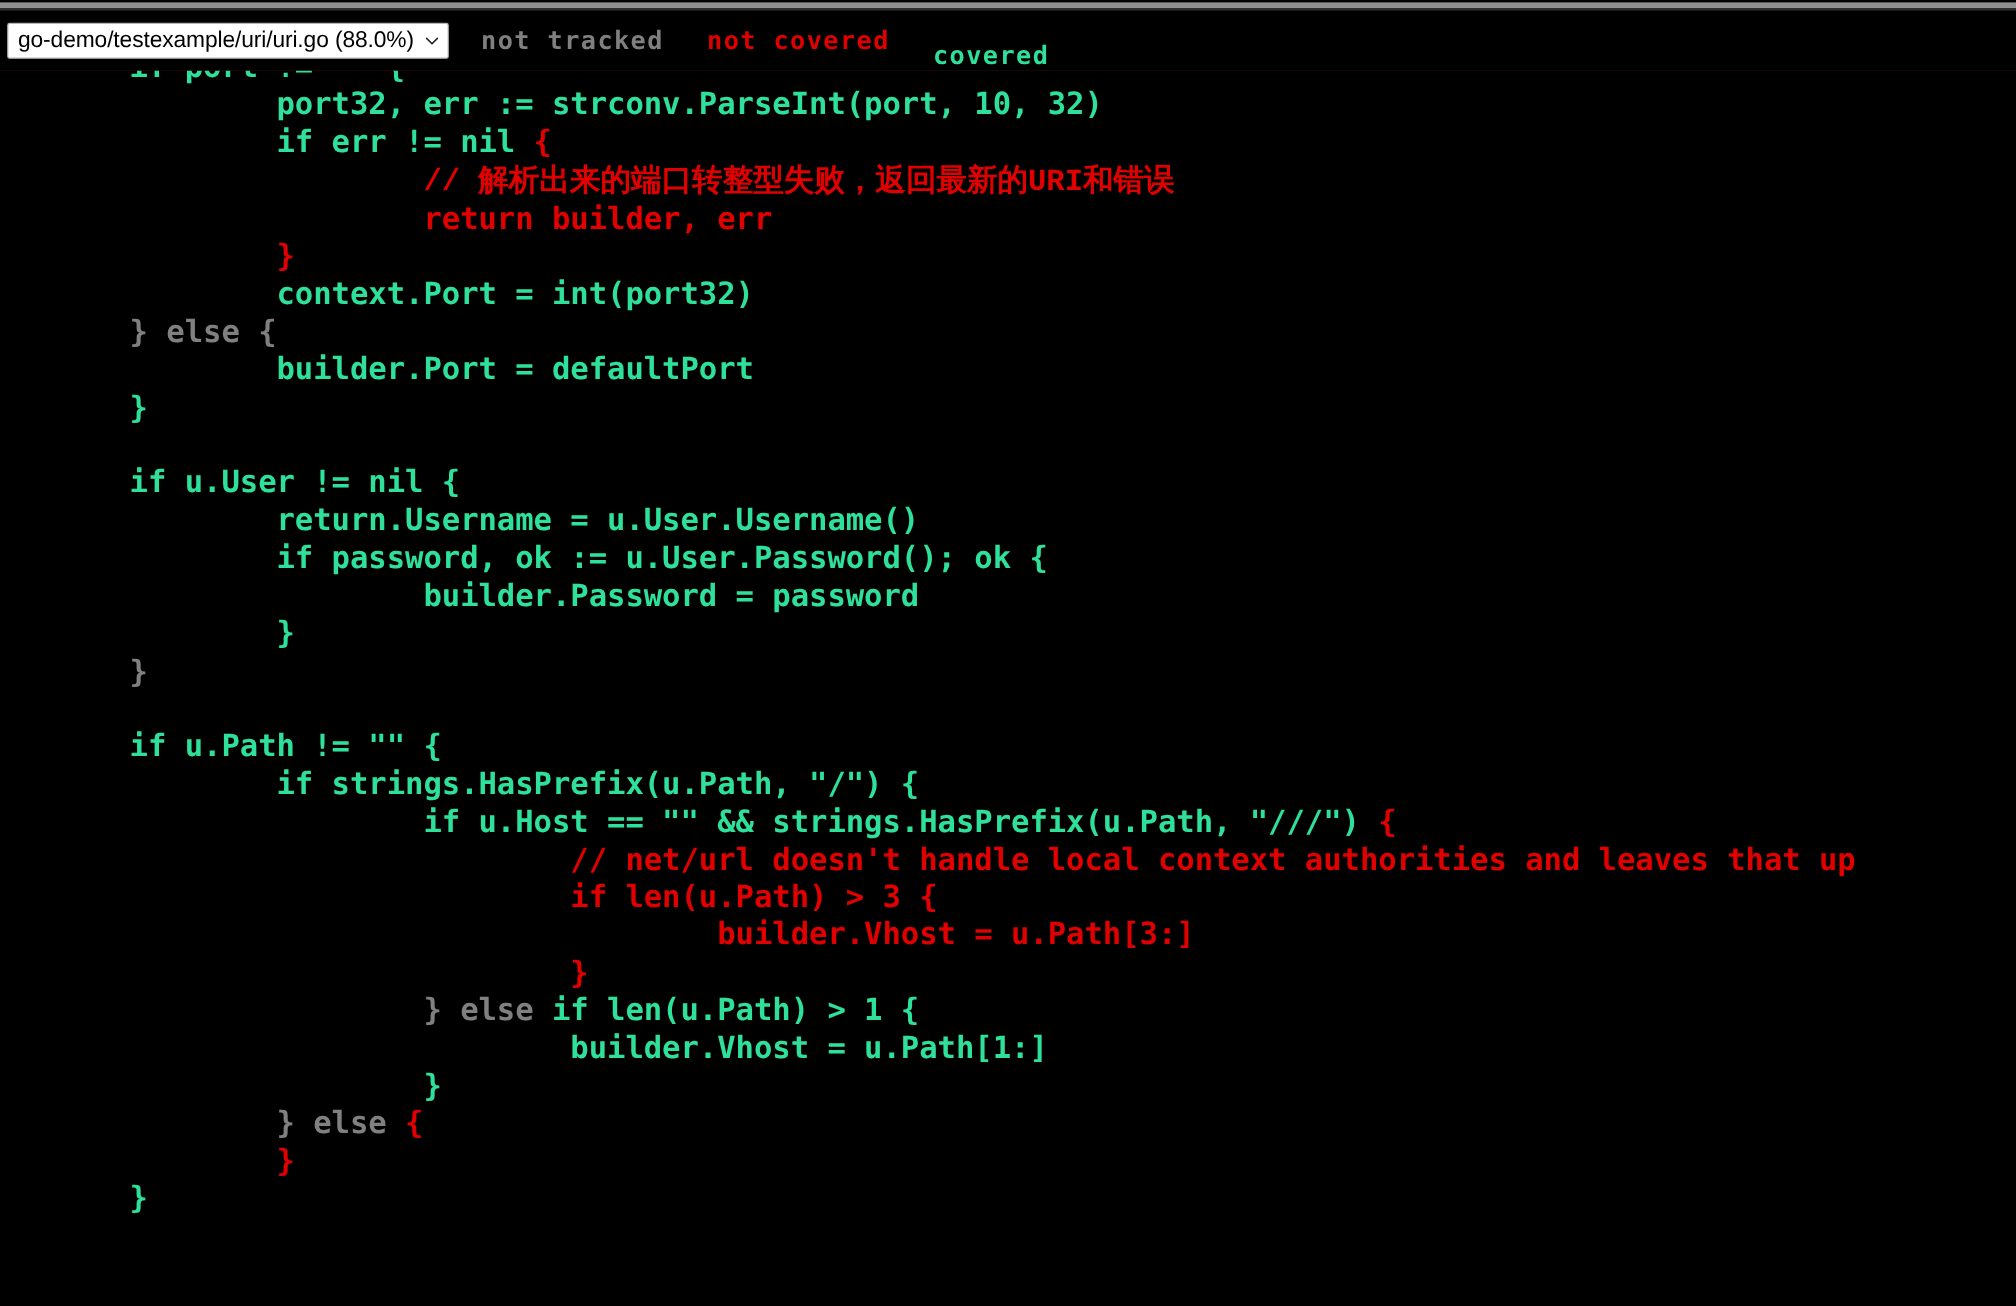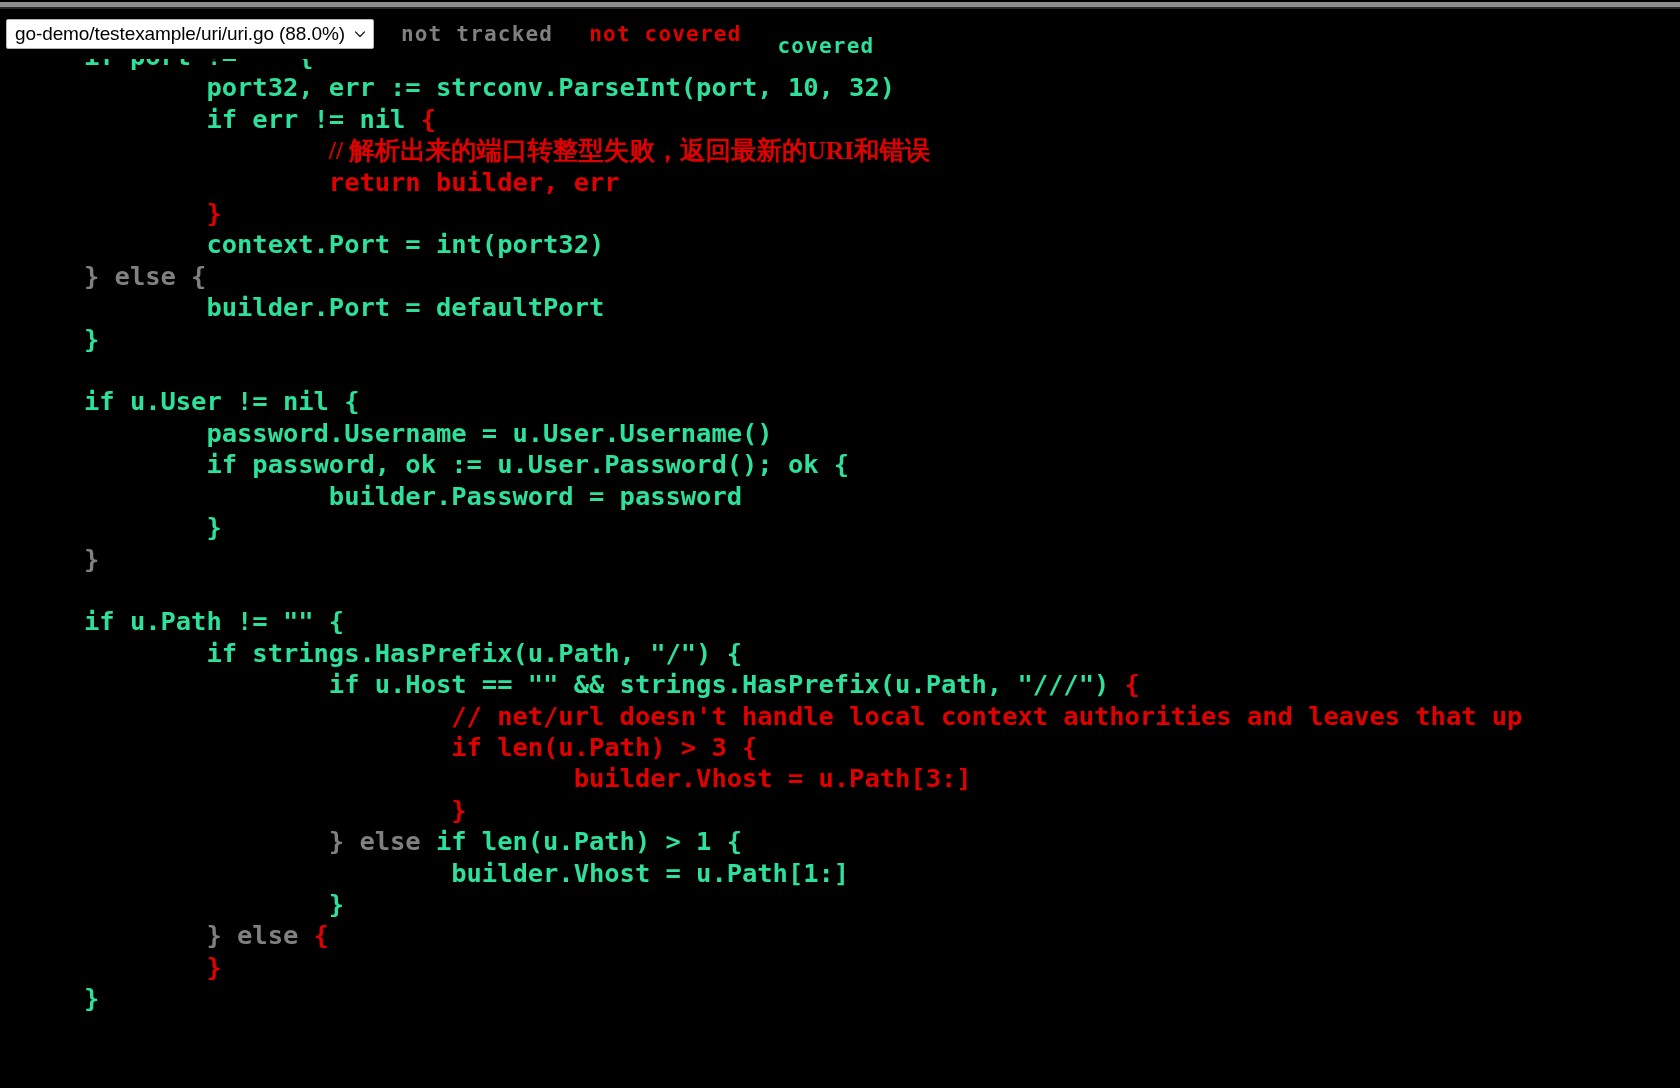--- a/index.html
+++ b/index.html
@@ -122,26 +122,26 @@
     font-weight: bold;
     white-space: pre;
     letter-spacing: -0.05px;
     color: #2ee09a;
     text-indent: 124px;
   }
   .code .ln {
     display: block;
     white-space: pre;
     text-indent: 0;
-    padding-left: 84px;
+    padding-left: 108px;
   }
   .cov     { color: #2ee09a; }
   .uncov   { color: #e00000; }
   .untrk   { color: #808080; }
-  .cn      { font-family: Liberation Serif, serif; }
+  .cn      { font-family: Liberation Mono, monospace; }
 </style>
 </head>
 <body>
 
 <div id="app">
 
   <div class="window-strip">
     <div class="bar"></div>
     <div class="bar-shadow"></div>
   </div>
@@ -171,21 +171,21 @@
 </span><span class="ln"><span class="cov">        if err != nil </span><span class="uncov">{</span>
 </span><span class="ln"><span class="uncov">                </span><span class="uncov cn">// 解析出来的端口转整型失败，返回最新的URI和错误</span>
 </span><span class="ln"><span class="uncov">                return builder, err</span>
 </span><span class="ln"><span class="uncov">        }</span>
 </span><span class="ln"><span class="cov">        context.Port = int(port32)</span>
 </span><span class="ln"><span class="untrk">} else {</span>
 </span><span class="ln"><span class="cov">        builder.Port = defaultPort</span>
 </span><span class="ln"><span class="cov">}</span>
 </span><span class="ln"><span class="cov"></span>
 </span><span class="ln"><span class="cov">if u.User != nil {</span>
-</span><span class="ln"><span class="cov">        password.Username = u.User.Username()</span>
+</span><span class="ln"><span class="cov">        return.Username = u.User.Username()</span>
 </span><span class="ln"><span class="cov">        if password, ok := u.User.Password(); ok {</span>
 </span><span class="ln"><span class="cov">                builder.Password = password</span>
 </span><span class="ln"><span class="cov">        }</span>
 </span><span class="ln"><span class="untrk">}</span>
 </span><span class="ln"><span class="cov"></span>
 </span><span class="ln"><span class="cov">if u.Path != "" {</span>
 </span><span class="ln"><span class="cov">        if strings.HasPrefix(u.Path, "/") {</span>
 </span><span class="ln"><span class="cov">                if u.Host == "" &amp;&amp; strings.HasPrefix(u.Path, "///") </span><span class="uncov">{</span>
 </span><span class="ln"><span class="uncov">                        // net/url doesn't handle local context authorities and leaves that up</span>
 </span><span class="ln"><span class="uncov">                        if len(u.Path) &gt; 3 {</span>

